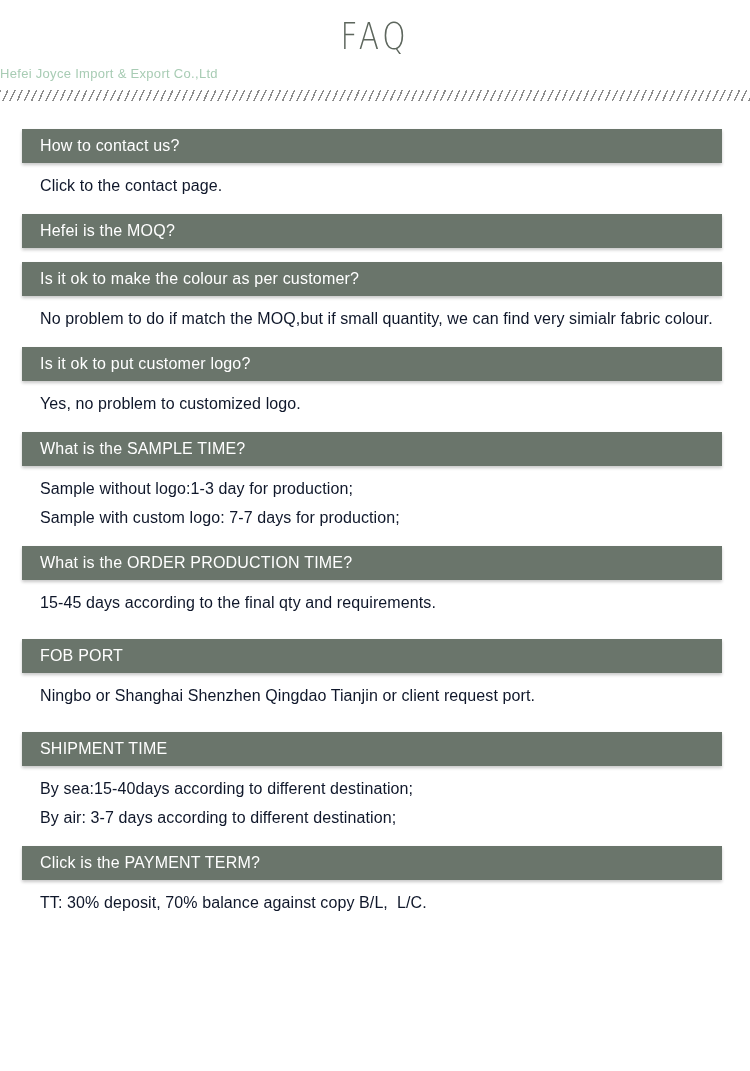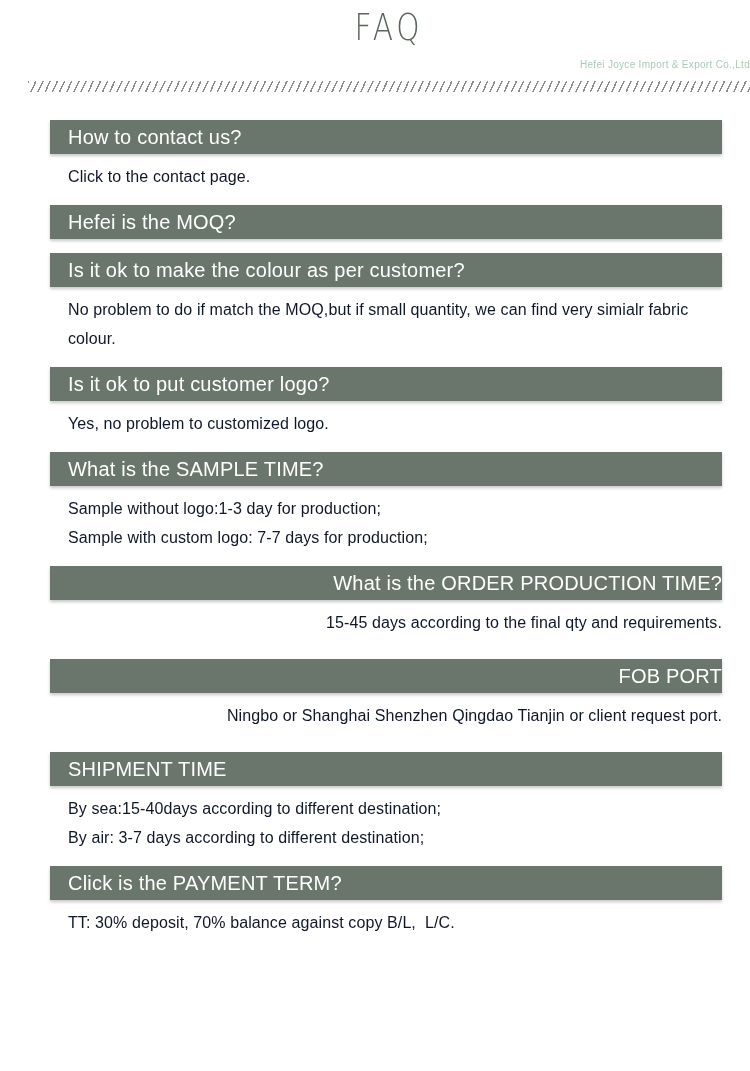--- a/index.html
+++ b/index.html
@@ -3,66 +3,66 @@
 <meta charset="utf-8">
 <style>
   html, body { margin: 0; padding: 0; }
   body {
     width: 750px;
     height: 1071px;
     background: #ffffff;
     font-family: "Liberation Sans", sans-serif;
     overflow: hidden;
   }
-  .page { padding-top: 4px; margin-left: 28px; }
+  .page { padding-top: 13px; }
 
   
   .title {
     margin: 0;
     height: 46px;
     line-height: 46px;
     text-align: center;
     font-family: "DejaVu Sans", "Liberation Sans", sans-serif;
     font-weight: 200;
     font-size: 38px;
     color: #5d665d;
     letter-spacing: 5px;
     transform: scaleX(0.78);
     transform-origin: center;
   }
   .company {
     margin-top: 6px;
-    text-align: right;
-    font-size: 10px;
+    text-align: left;
+    font-size: 13px;
     letter-spacing: 0.3px;
     color: #a8ccb4;
     line-height: 18px;
   }
   .hatch {
     margin-top: 7px;
     height: 11px;
     width: 750px;
     background: repeating-linear-gradient(
       115deg,
       #8c8c8c 0px, #8c8c8c 1.4px,
       transparent 1.4px, transparent 6.5px
     );
   }
 
   
   .faq-list { margin: 28px 28px 0 22px; }
   .faq-section { margin-bottom: 14px; }
-  .faq-section.wide-gap { margin-bottom: 22px; text-align: right; }
+  .faq-section.wide-gap { margin-bottom: 22px; }
   .q-bar {
     height: 34px;
     line-height: 34px;
     padding-left: 18px;
     background: #6a756b;
     color: #ffffff;
-    font-size: 20px;
+    font-size: 16px;
     letter-spacing: 0.2px;
     box-shadow: 0 2px 3px rgba(0,0,0,0.22);
   }
   .answer { margin: 8px 0 0 18px; }
   .answer p {
     margin: 0;
     font-size: 16px;
     line-height: 29px;
     color: #0f172a;
     letter-spacing: 0.1px;

